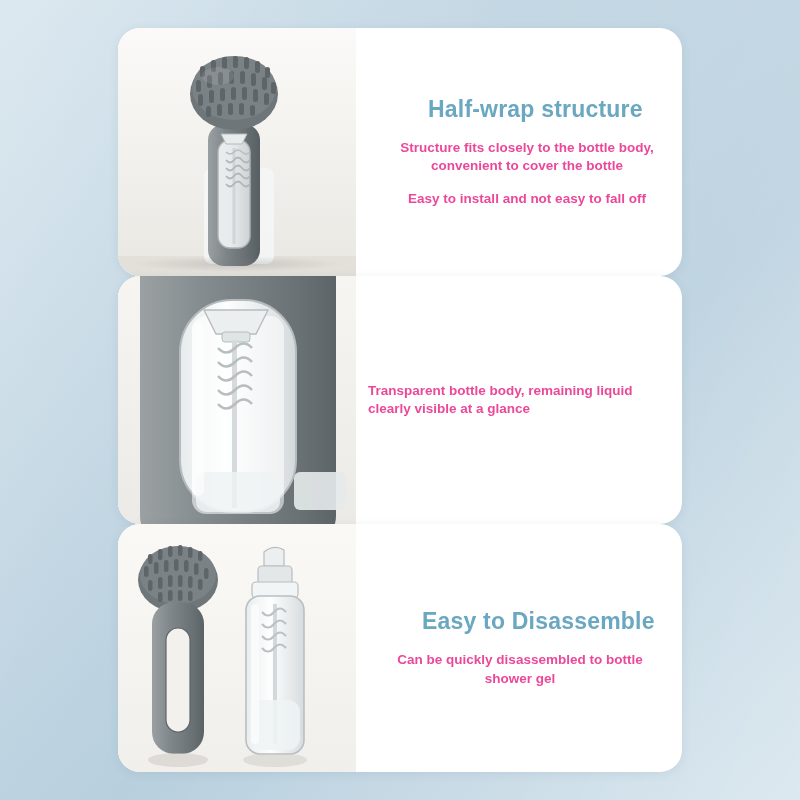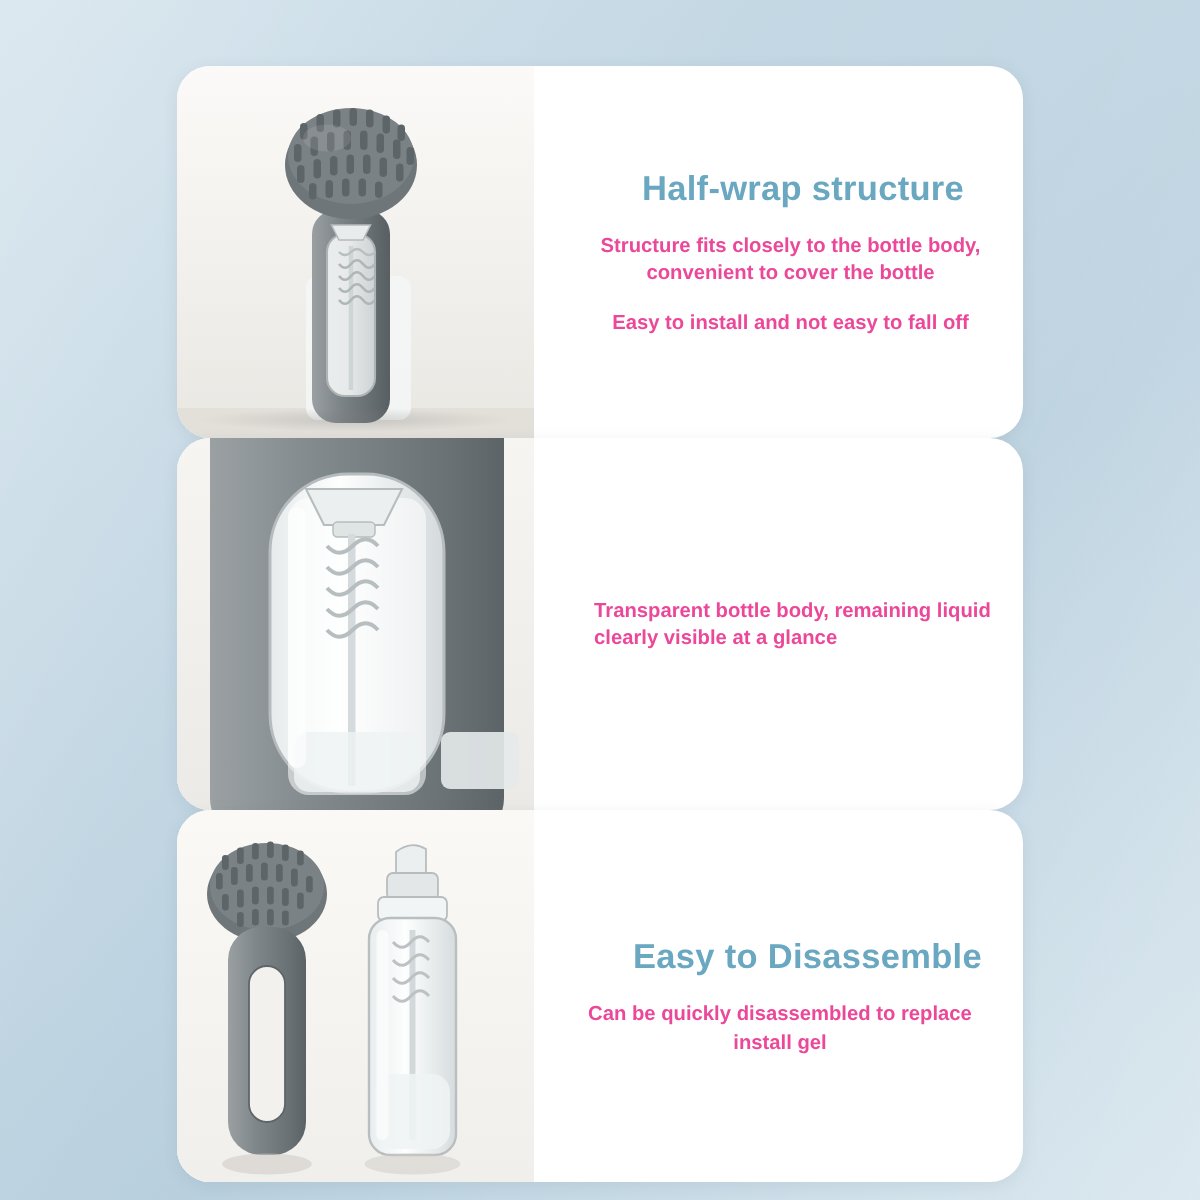--- a/index.html
+++ b/index.html
@@ -23,21 +23,21 @@
   }
 
   .page {
     position: relative;
     width: 800px;
     height: 800px;
     box-sizing: border-box;
     padding: 12px 118px 12px 118px;
     display: flex;
     flex-direction: column;
-    justify-content: flex-end;
+    justify-content: center;
   }
 
   .card {
     position: relative;
     background: #ffffff;
     border-radius: 22px;
     height: 248px;
     display: flex;
     overflow: hidden;
     box-shadow: 0 2px 10px rgba(90,115,130,0.12);
@@ -75,21 +75,21 @@
   }
   .sub:last-child { margin-bottom: 0; }
 
   
   .c1 .headline { margin-left: 62px; }
   .c1 .sub1 { text-align: center; margin-left: 24px; }
   .c1 .sub2 { text-align: center; margin-left: 24px; }
 
   
   .c2 .headline { margin-left: 54px; }
-  .c2 .sub1 { margin-left: 30px; }
+  .c2 .sub1 { margin-left: 2px; }
 
   
   .c3 .headline { margin-left: 56px; }
   .c3 .sub1 { text-align: center; margin-left: 10px; }
 
   
   .photo-inner { position: absolute; inset: 0; }
 
   .photo-bg-1 {
     background: linear-gradient(180deg, #fbfaf8 0%, #f2f0ec 55%, #e9e7e2 100%);
@@ -331,17 +331,17 @@
 
           <rect x="132" y="176" width="50" height="50" rx="12" fill="#eef3f4" opacity="0.85"></rect>
 
           <rect x="133" y="80" width="8" height="140" rx="4" fill="#ffffff" opacity="0.6"></rect>
           <ellipse cx="157" cy="236" rx="32" ry="7" fill="#cdcbc6" opacity="0.5"></ellipse>
         </g>
       </svg>
     </div>
     <div class="text-col">
       <div class="headline">Easy to Disassemble</div>
-      <div class="sub sub1">Can be quickly disassembled to replace install gel</div>
+      <div class="sub sub1">Can be quickly disassembled to bottle shower gel</div>
     </div>
   </div>
 
 </div>
 
 </body></html>

